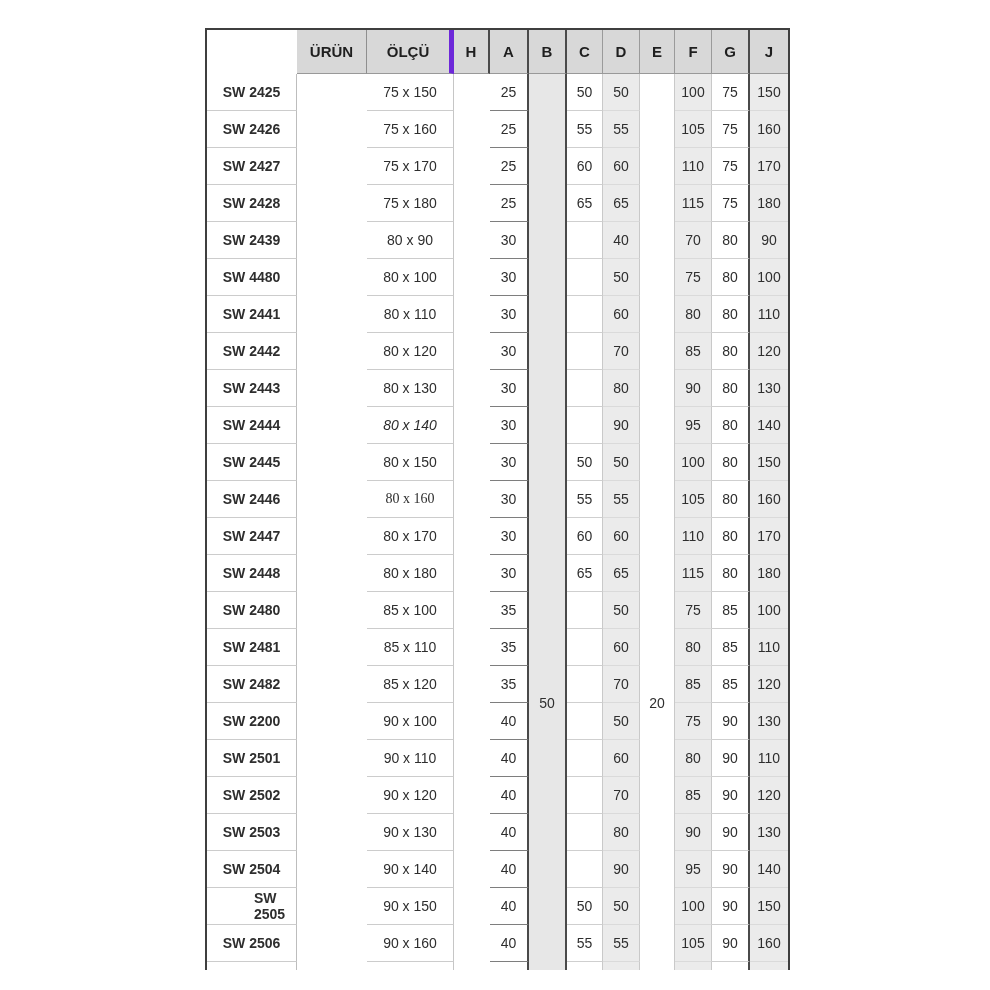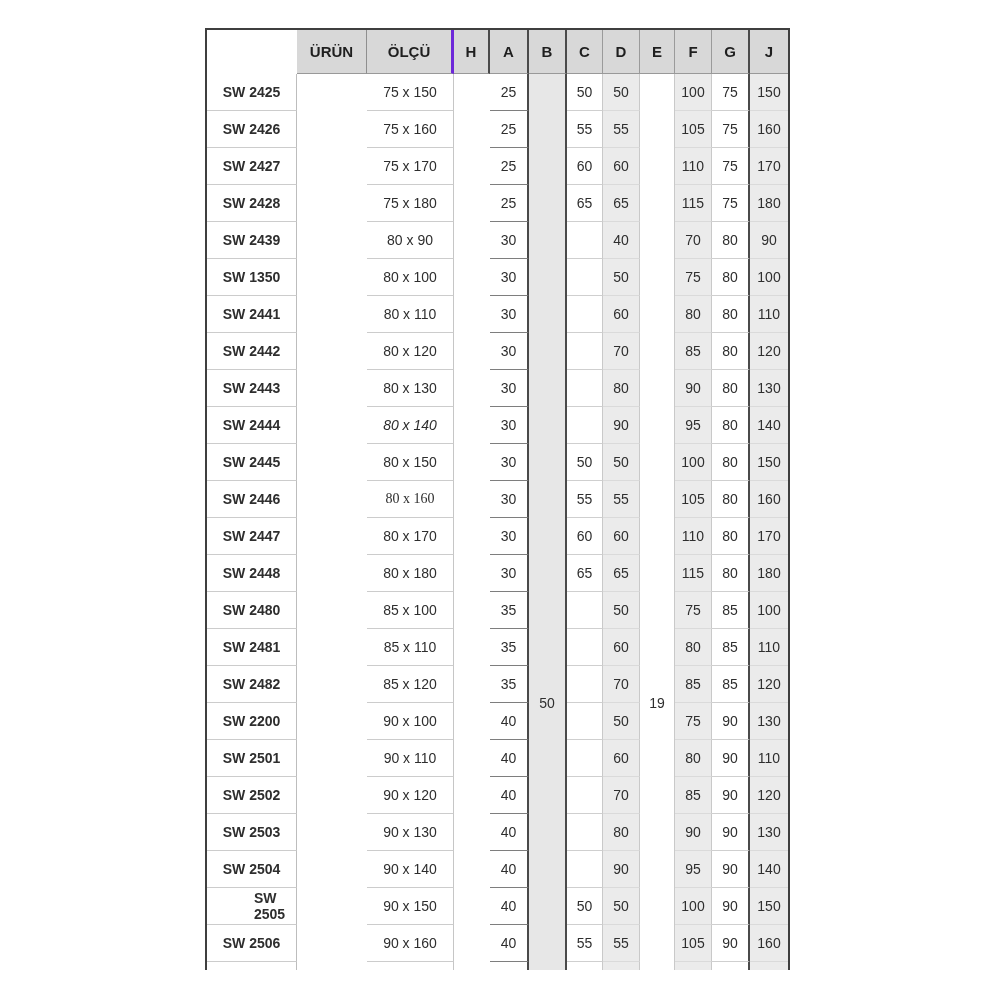--- a/index.html
+++ b/index.html
@@ -17,21 +17,21 @@
     grid-template-columns:90px 70px 87px 36px 39px 38px 36px 37px 35px 37px 38px 38px;
     grid-template-rows:44px repeat(24, 37px) 14px;
   }
   .cell { display:flex; align-items:center; justify-content:center;
           font-size:14px; color:#2e2e2e; box-sizing:border-box; }
   
   .hcell { grid-row:1; background:#d8d8d8; font-weight:700; font-size:15px;
            color:#1f1f1f; border-bottom:1px solid #999999; }
   .h0{grid-column:1;border-right:1px solid #8f8f8f;}
   .h1{grid-column:2;border-right:1px solid #8f8f8f;}
-  .h2{grid-column:3;border-right:3px solid #6d28d9;}
+  .h2{grid-column:3;border-right:5px solid #6d28d9;}
   .h3{grid-column:4;border-right:2px solid #4a4a4a;}
   .h4{grid-column:5;border-right:2px solid #4a4a4a;}
   .h5{grid-column:6;border-right:2px solid #4a4a4a;}
   .h6{grid-column:7;border-right:1px solid #9a9a9a;}
   .h7{grid-column:8;border-right:1px solid #9a9a9a;}
   .h8{grid-column:9;border-right:1px solid #9a9a9a;}
   .h9{grid-column:10;border-right:1px solid #9a9a9a;}
   .h10{grid-column:11;border-right:2px solid #4a4a4a;}
   .h11{grid-column:12;}
   
@@ -69,21 +69,21 @@
       <div class="cell hcell h7">D</div>
       <div class="cell hcell h8">E</div>
       <div class="cell hcell h9">F</div>
       <div class="cell hcell h10">G</div>
       <div class="cell hcell h11">J</div>
 
       <div class="merged m-b">
         <span class="mlabel">50</span>
       </div>
       <div class="merged m-e">
-        <span class="mlabel">19</span>
+        <span class="mlabel">20</span>
       </div>
 
     <div class="cell col-kod" style="grid-row: 2;">SW 2425</div>
         <div class="cell col-olcu" style="grid-row: 2;">75 x 150</div>
         <div class="cell col-a" style="grid-row: 2;">25</div>
         <div class="cell col-c" style="grid-row: 2;">50</div>
         <div class="cell col-d" style="grid-row: 2;">50</div>
         <div class="cell col-f" style="grid-row: 2;">100</div>
         <div class="cell col-g" style="grid-row: 2;">75</div>
         <div class="cell col-j" style="grid-row: 2;">150</div>
@@ -112,21 +112,21 @@
         <div class="cell col-g" style="grid-row: 5;">75</div>
         <div class="cell col-j" style="grid-row: 5;">180</div>
         <div class="cell col-kod" style="grid-row: 6;">SW 2439</div>
         <div class="cell col-olcu" style="grid-row: 6;">80 x 90</div>
         <div class="cell col-a" style="grid-row: 6;">30</div>
         <div class="cell col-c" style="grid-row: 6;"></div>
         <div class="cell col-d" style="grid-row: 6;">40</div>
         <div class="cell col-f" style="grid-row: 6;">70</div>
         <div class="cell col-g" style="grid-row: 6;">80</div>
         <div class="cell col-j" style="grid-row: 6;">90</div>
-        <div class="cell col-kod" style="grid-row: 7;">SW 1350</div>
+        <div class="cell col-kod" style="grid-row: 7;">SW 4480</div>
         <div class="cell col-olcu" style="grid-row: 7;">80 x 100</div>
         <div class="cell col-a" style="grid-row: 7;">30</div>
         <div class="cell col-c" style="grid-row: 7;"></div>
         <div class="cell col-d" style="grid-row: 7;">50</div>
         <div class="cell col-f" style="grid-row: 7;">75</div>
         <div class="cell col-g" style="grid-row: 7;">80</div>
         <div class="cell col-j" style="grid-row: 7;">100</div>
         <div class="cell col-kod" style="grid-row: 8;">SW 2441</div>
         <div class="cell col-olcu" style="grid-row: 8;">80 x 110</div>
         <div class="cell col-a" style="grid-row: 8;">30</div>

